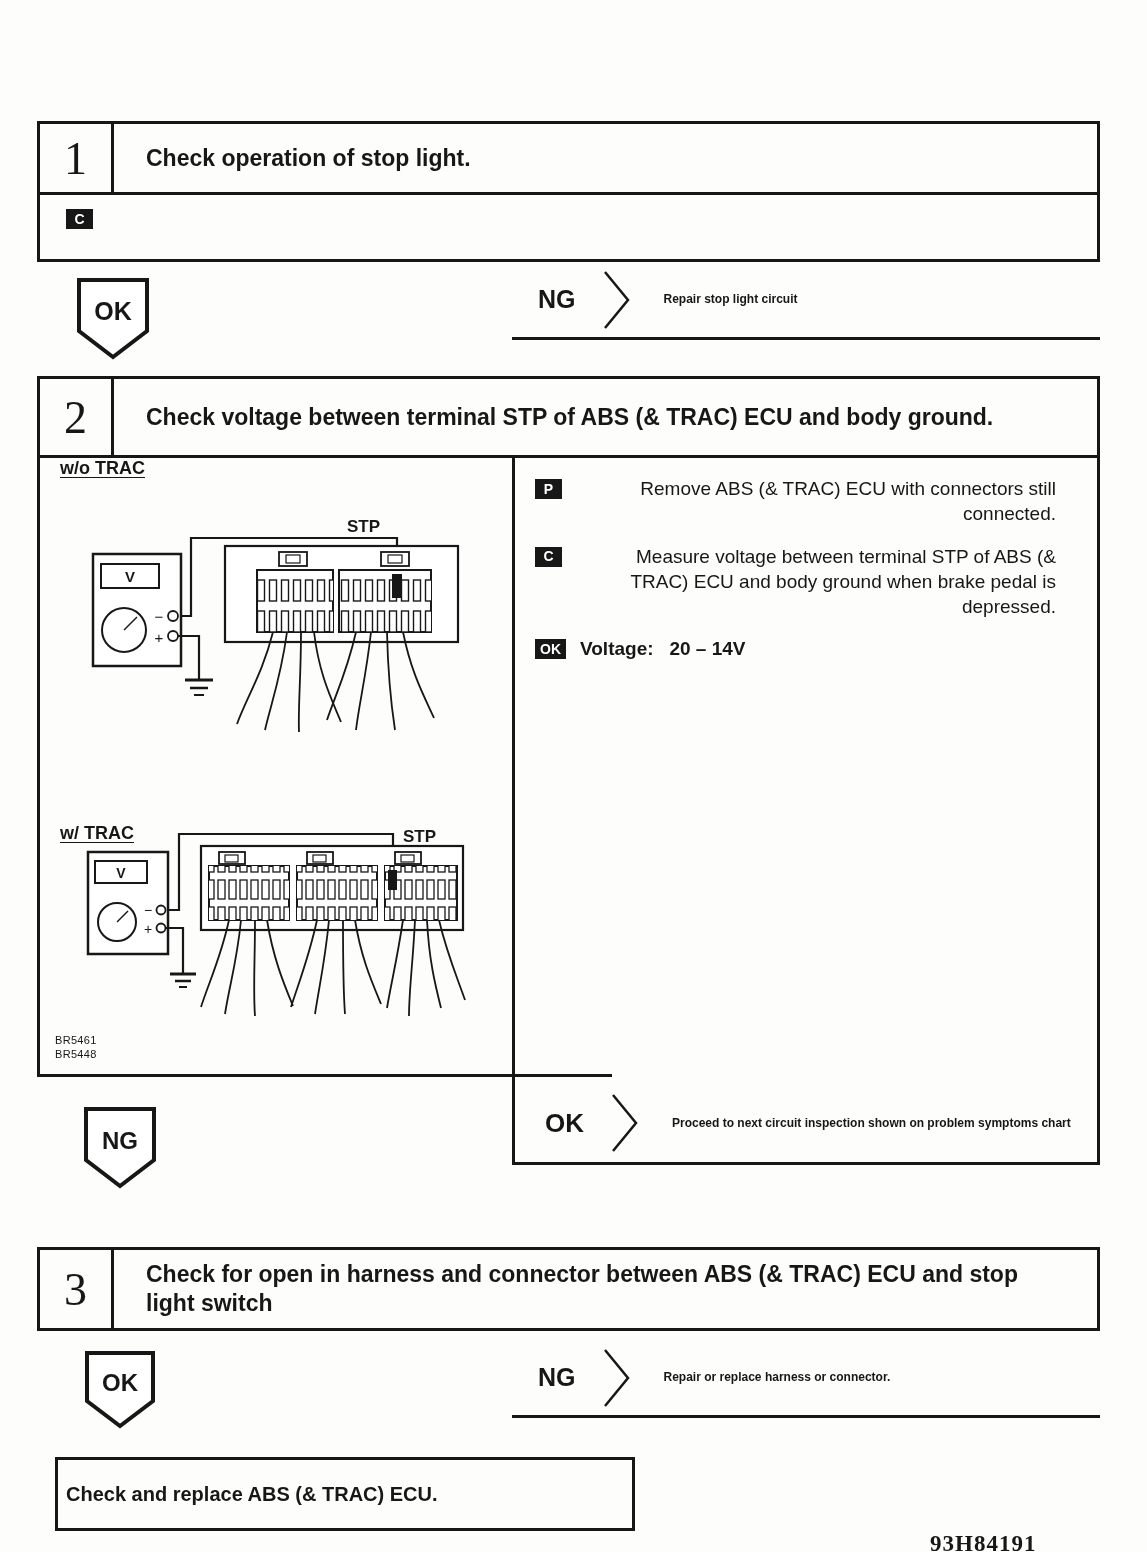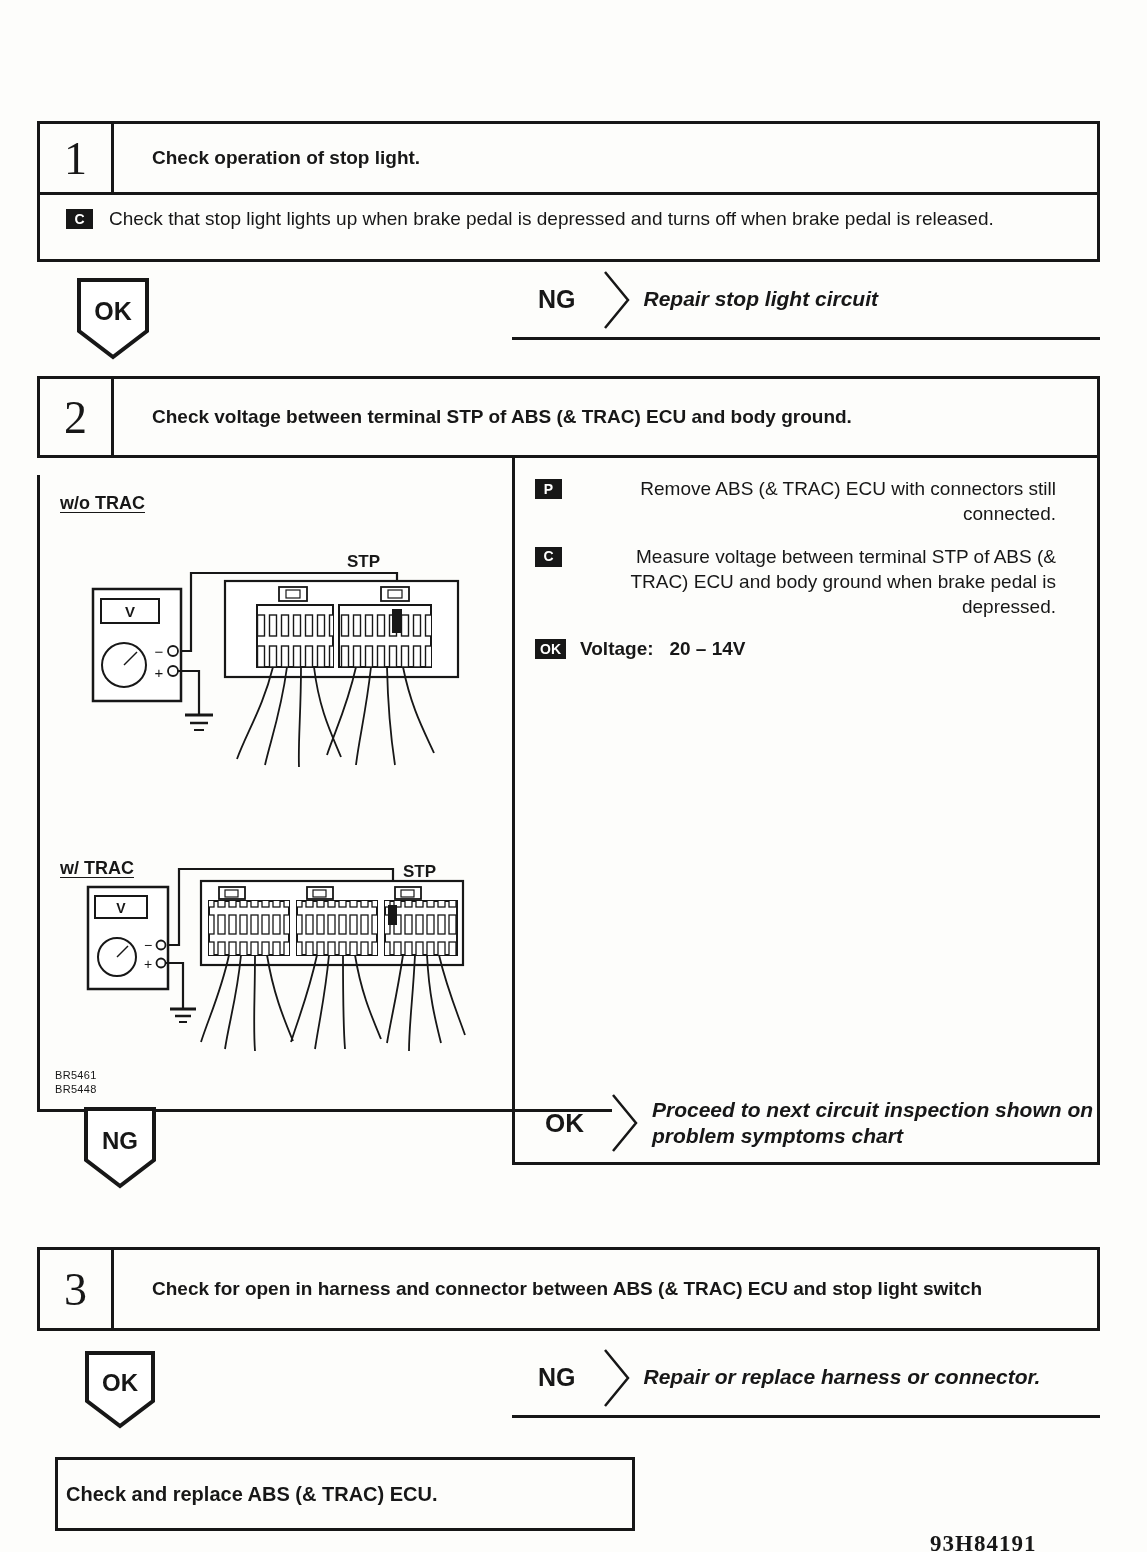--- a/index.html
+++ b/index.html
@@ -17,21 +17,21 @@
   .frame { position:absolute; border:3px solid var(--ink); }
   .head { display:flex; height:71px; border-bottom:3px solid var(--ink); }
   .head.full { height:100%; border-bottom:none; }
   .numcell {
     width:74px; flex:none; border-right:3px solid var(--ink);
     display:flex; align-items:center; justify-content:center;
     font-family:"Liberation Serif","DejaVu Serif",serif; font-size:46px; font-weight:400;
   }
   .title {
     flex:1; display:flex; align-items:center;
-    padding:4px 16px 4px 32px; font-size:19px; font-weight:700; line-height:1.25;margin-left:6px;
+    padding:4px 16px 4px 32px; font-size:23px; font-weight:700; line-height:1.25;
   }
   .title span { max-width:880px; }
 
   .badge {
     background:var(--ink); color:#fff; font-size:14px; font-weight:700;
     min-width:27px; height:20px; padding:0 5px; margin-top:3px;
     display:inline-flex; align-items:center; justify-content:center; flex:none;
   }
   .noterow { display:flex; gap:16px; padding:11px 26px 0 26px; font-size:19px; line-height:1.32; }
   .noterow .notetext { max-width:940px; }
@@ -48,21 +48,21 @@
 
   .dlabel { position:absolute; font-size:18px; font-weight:700; text-decoration:underline; text-underline-offset:3px; }
   .figcode { position:absolute; font-size:11px; font-weight:500; line-height:1.3; letter-spacing:0.3px; }
   .diag { position:absolute; }
 
   .result-row { display:flex; align-items:center; }
   .result-row.lined { position:absolute; border-bottom:3px solid var(--ink); }
   .reslabel { font-size:25px; font-weight:700; margin-left:26px; flex:none; }
   .reslabel.big { font-size:26px; margin-left:30px; }
   .chev { margin-left:26px; flex:none; }
-  .resaction { font-size:21px; font-weight:700; line-height:1.25; margin-left:12px;font-style:italic; }
+  .resaction { font-size:12px; font-weight:700; line-height:1.25; margin-left:32px; }
   .resaction.narrow { max-width:445px; }
 
   .pent { position:absolute; }
   .pent text, .dtext { fill:var(--ink); }
 
   .final-box {
     position:absolute; border:3px solid var(--ink);
     display:flex; align-items:center; padding-left:8px;
     font-size:20px; font-weight:700;
   }
@@ -79,21 +79,20 @@
 
   <section class="frame" style="left:37px; top:121px; width:1063px; height:141px">
     <div class="head">
       <div class="numcell">1</div>
       <div class="title">
         <span>Check operation of stop light.</span>
       </div>
     </div>
     <div class="noterow">
       <span class="badge">C</span>
-      <div class="notetext">Check that stop light lights up when brake pedal is depressed and turns off when brake pedal is released.</div>
     </div>
   </section>
 
   <div class="pent" style="left:76px; top:277px">
     <svg width="74" height="84" viewBox="0 0 74 84">
       <path d="M3 3 H71 V54 L37 80 L3 54 Z" fill="#fff" stroke="#171717" stroke-width="4"></path>
       <text x="37" y="43" text-anchor="middle" font-size="25" font-weight="700" font-family="Liberation Sans, sans-serif">OK</text>
     </svg>
   </div>
 
@@ -107,21 +106,21 @@
 
   <section class="frame" style="left:37px; top:376px; width:1063px; height:82px">
     <div class="head full">
       <div class="numcell">2</div>
       <div class="title">
         <span>Check voltage between terminal STP of ABS (&amp; TRAC) ECU and body ground.</span>
       </div>
     </div>
   </section>
 
-  <div class="panel panel-left" style="left:37px; top:475px; width:575px; height:637px">
+  <div class="panel panel-left" style="left:37px; top:440px; width:575px; height:637px">
 
     <div class="dlabel" style="left:20px; top:18px">w/o TRAC</div>
 
     <svg class="diag" style="left:11px; top:42px" width="455" height="300" viewBox="0 0 455 300">
       <defs>
         <pattern id="pinsA" width="12" height="31" patternUnits="userSpaceOnUse">
           <rect x="2.5" y="5" width="7" height="21" fill="#fff" stroke="#171717" stroke-width="1.4"></rect>
         </pattern>
       </defs>
       <g stroke="#171717" fill="none" stroke-width="2">

